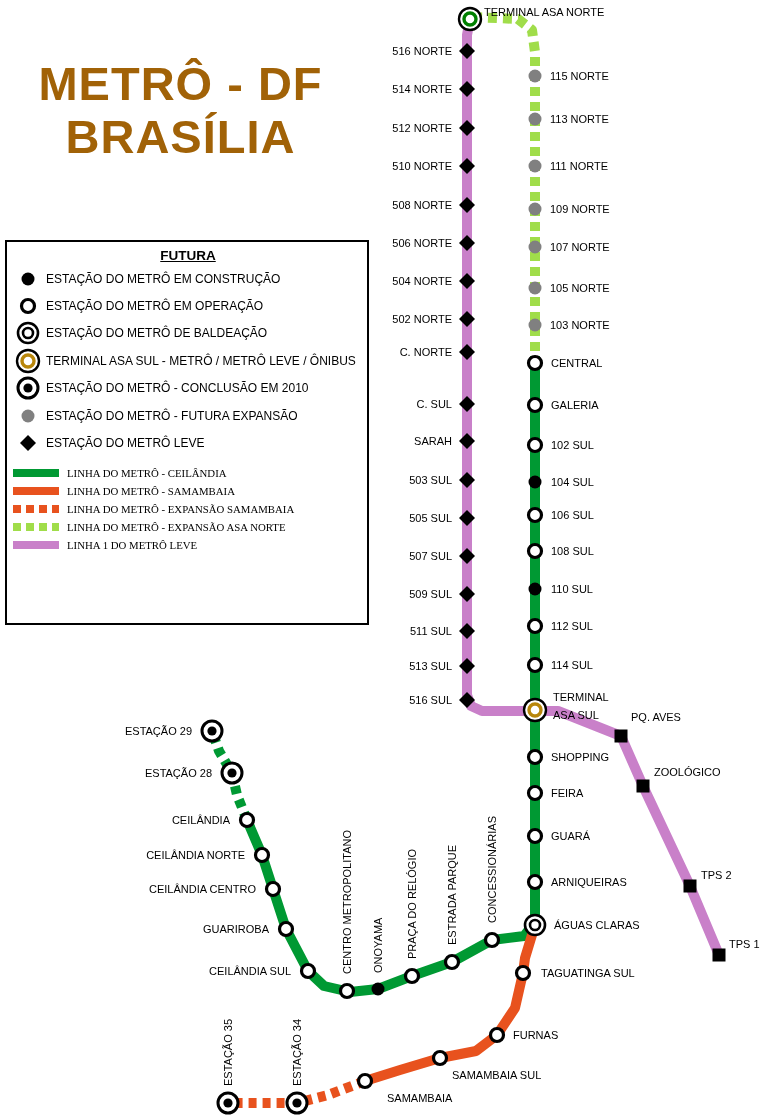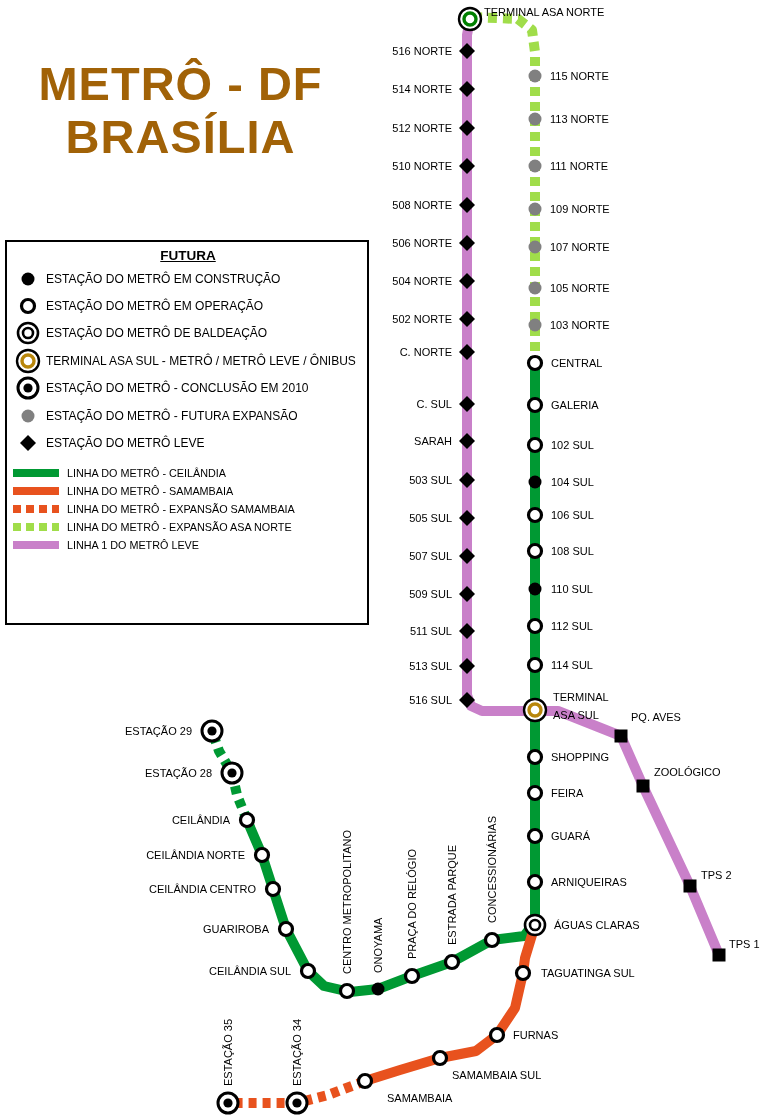--- a/index.html
+++ b/index.html
@@ -11,21 +11,21 @@
                font-weight:bold; font-size:47px; line-height:1.12; letter-spacing:1px; color:#a16207; }
   .legend { position:absolute; left:5px; top:240px; width:364px; height:385px;
             border:2px solid #000; background:#fff; padding:6px 4px 0 6px; }
   .legend-title { text-align:center; font-size:13.5px; font-weight:bold; text-decoration:underline; margin-bottom:2px; }
   .leg-row { display:flex; align-items:center; height:27.4px; font-size:12px; }
   .leg-row svg { flex:0 0 30px; }
   .leg-row .lbl { margin-left:3px; white-space:nowrap; }
   .legend-lines { margin-top:7px; }
   .leg-lrow { display:flex; align-items:center; height:18px; font-size:10.8px; }
   .swatch { width:46px; height:8px; flex:0 0 46px; margin-right:8px; }
-  .leg-lrow .lbl { white-space:nowrap; }
+  .leg-lrow .lbl { white-space:nowrap;font-family:Liberation Serif, serif; }
 </style>
 </head>
 <body>
 
 <div class="canvas">
   <svg class="map" width="764" height="1117" viewBox="0 0 764 1117">
       <polyline points="473,17 518,19 532,30 535,52 535,360" fill="none" stroke="#A0DD4A" stroke-width="10" stroke-linejoin="round" stroke-linecap="butt" stroke-dasharray="9 6"></polyline>
       <polyline points="470,19 467,35 467,695 471,706 482,711 558,711 621,736 643,786 690,886 719,955" fill="none" stroke="#C980C9" stroke-width="10" stroke-linejoin="round" stroke-linecap="butt"></polyline>
       <polyline points="535,356 535,922 524,936 492,940 452,962 412,976 378,989 350,992 324,986 308,971 286,929 273,889 262,855 247,820" fill="none" stroke="#009933" stroke-width="10" stroke-linejoin="round" stroke-linecap="butt"></polyline>
       <polyline points="247,820 237,795 232,773 219,751 212,731" fill="none" stroke="#009933" stroke-width="10" stroke-linejoin="round" stroke-linecap="butt" stroke-dasharray="8 6"></polyline>

